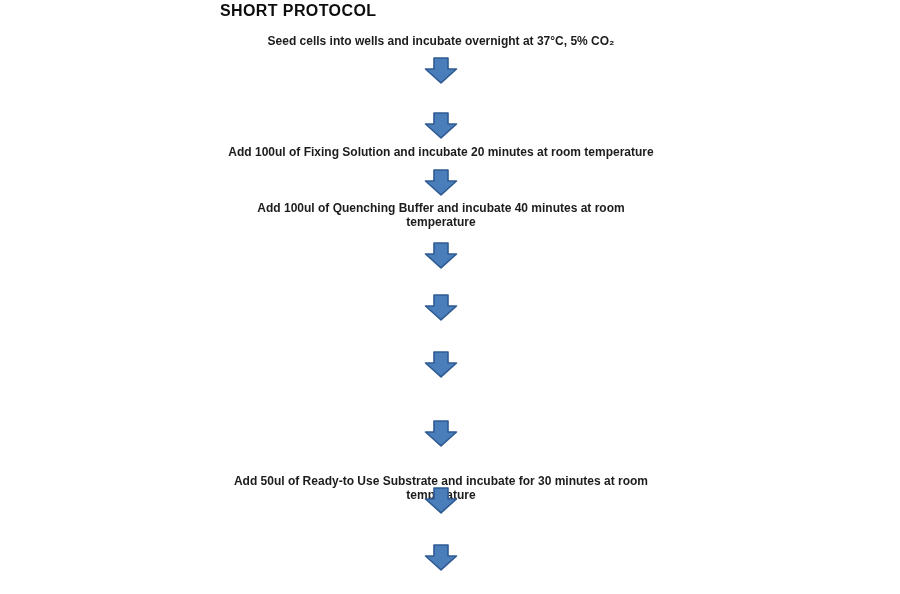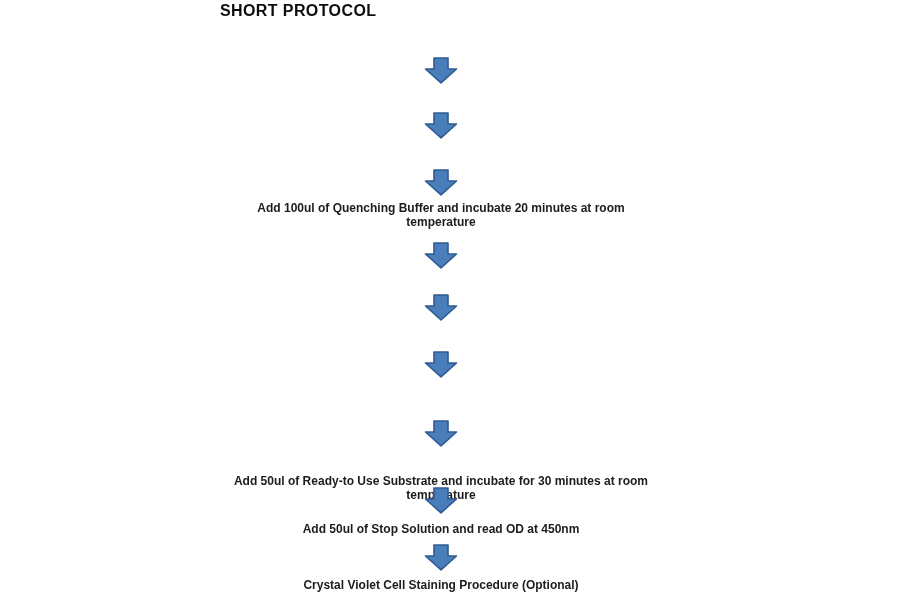--- a/index.html
+++ b/index.html
@@ -28,36 +28,38 @@
     display: block;
   }
 </style>
 </head>
 <body>
 
 <div class="canvas">
 
   <div class="title">SHORT PROTOCOL</div>
 
+  <div class="step" style="top:34px">Seed cells into wells and incubate overnight at 37°C, 5% CO₂</div>
 
   <svg class="arrow" style="top:57px" viewBox="0 0 34 27">
     <polygon points="10,1 24,1 24,12 32.5,12 17,25.8 1.5,12 10,12" fill="#4A7EBB" stroke="#2F5B93" stroke-width="1.6" stroke-linejoin="round"></polygon>
   </svg>
 
 
   <svg class="arrow" style="top:112px" viewBox="0 0 34 27">
     <polygon points="10,1 24,1 24,12 32.5,12 17,25.8 1.5,12 10,12" fill="#4A7EBB" stroke="#2F5B93" stroke-width="1.6" stroke-linejoin="round"></polygon>
   </svg>
 
+  <div class="step" style="top:145px">Add 100ul of Fixing Solution and incubate 20 minutes at room temperature</div>
 
   <svg class="arrow" style="top:169px" viewBox="0 0 34 27">
     <polygon points="10,1 24,1 24,12 32.5,12 17,25.8 1.5,12 10,12" fill="#4A7EBB" stroke="#2F5B93" stroke-width="1.6" stroke-linejoin="round"></polygon>
   </svg>
 
-  <div class="step" style="top:201px">Add 100ul of Quenching Buffer and incubate 20 minutes at room
+  <div class="step" style="top:201px">Add 100ul of Quenching Buffer and incubate 40 minutes at room
 temperature</div>
 
   <svg class="arrow" style="top:242px" viewBox="0 0 34 27">
     <polygon points="10,1 24,1 24,12 32.5,12 17,25.8 1.5,12 10,12" fill="#4A7EBB" stroke="#2F5B93" stroke-width="1.6" stroke-linejoin="round"></polygon>
   </svg>
 
 
   <svg class="arrow" style="top:294px" viewBox="0 0 34 27">
     <polygon points="10,1 24,1 24,12 32.5,12 17,25.8 1.5,12 10,12" fill="#4A7EBB" stroke="#2F5B93" stroke-width="1.6" stroke-linejoin="round"></polygon>
   </svg>
@@ -72,21 +74,19 @@
     <polygon points="10,1 24,1 24,12 32.5,12 17,25.8 1.5,12 10,12" fill="#4A7EBB" stroke="#2F5B93" stroke-width="1.6" stroke-linejoin="round"></polygon>
   </svg>
 
   <div class="step" style="top:474px">Add 50ul of Ready-to Use Substrate and incubate for 30 minutes at room
 temperature</div>
 
   <svg class="arrow" style="top:487px" viewBox="0 0 34 27">
     <polygon points="10,1 24,1 24,12 32.5,12 17,25.8 1.5,12 10,12" fill="#4A7EBB" stroke="#2F5B93" stroke-width="1.6" stroke-linejoin="round"></polygon>
   </svg>
 
-  <div class="step" style="top:522px">Add 50ul of Stop Solution and read OD at 450nm</div>
 
   <svg class="arrow" style="top:544px" viewBox="0 0 34 27">
     <polygon points="10,1 24,1 24,12 32.5,12 17,25.8 1.5,12 10,12" fill="#4A7EBB" stroke="#2F5B93" stroke-width="1.6" stroke-linejoin="round"></polygon>
   </svg>
 
-  <div class="step" style="top:578px">Crystal Violet Cell Staining Procedure (Optional)</div>
 
 </div>
 
 </body></html>

